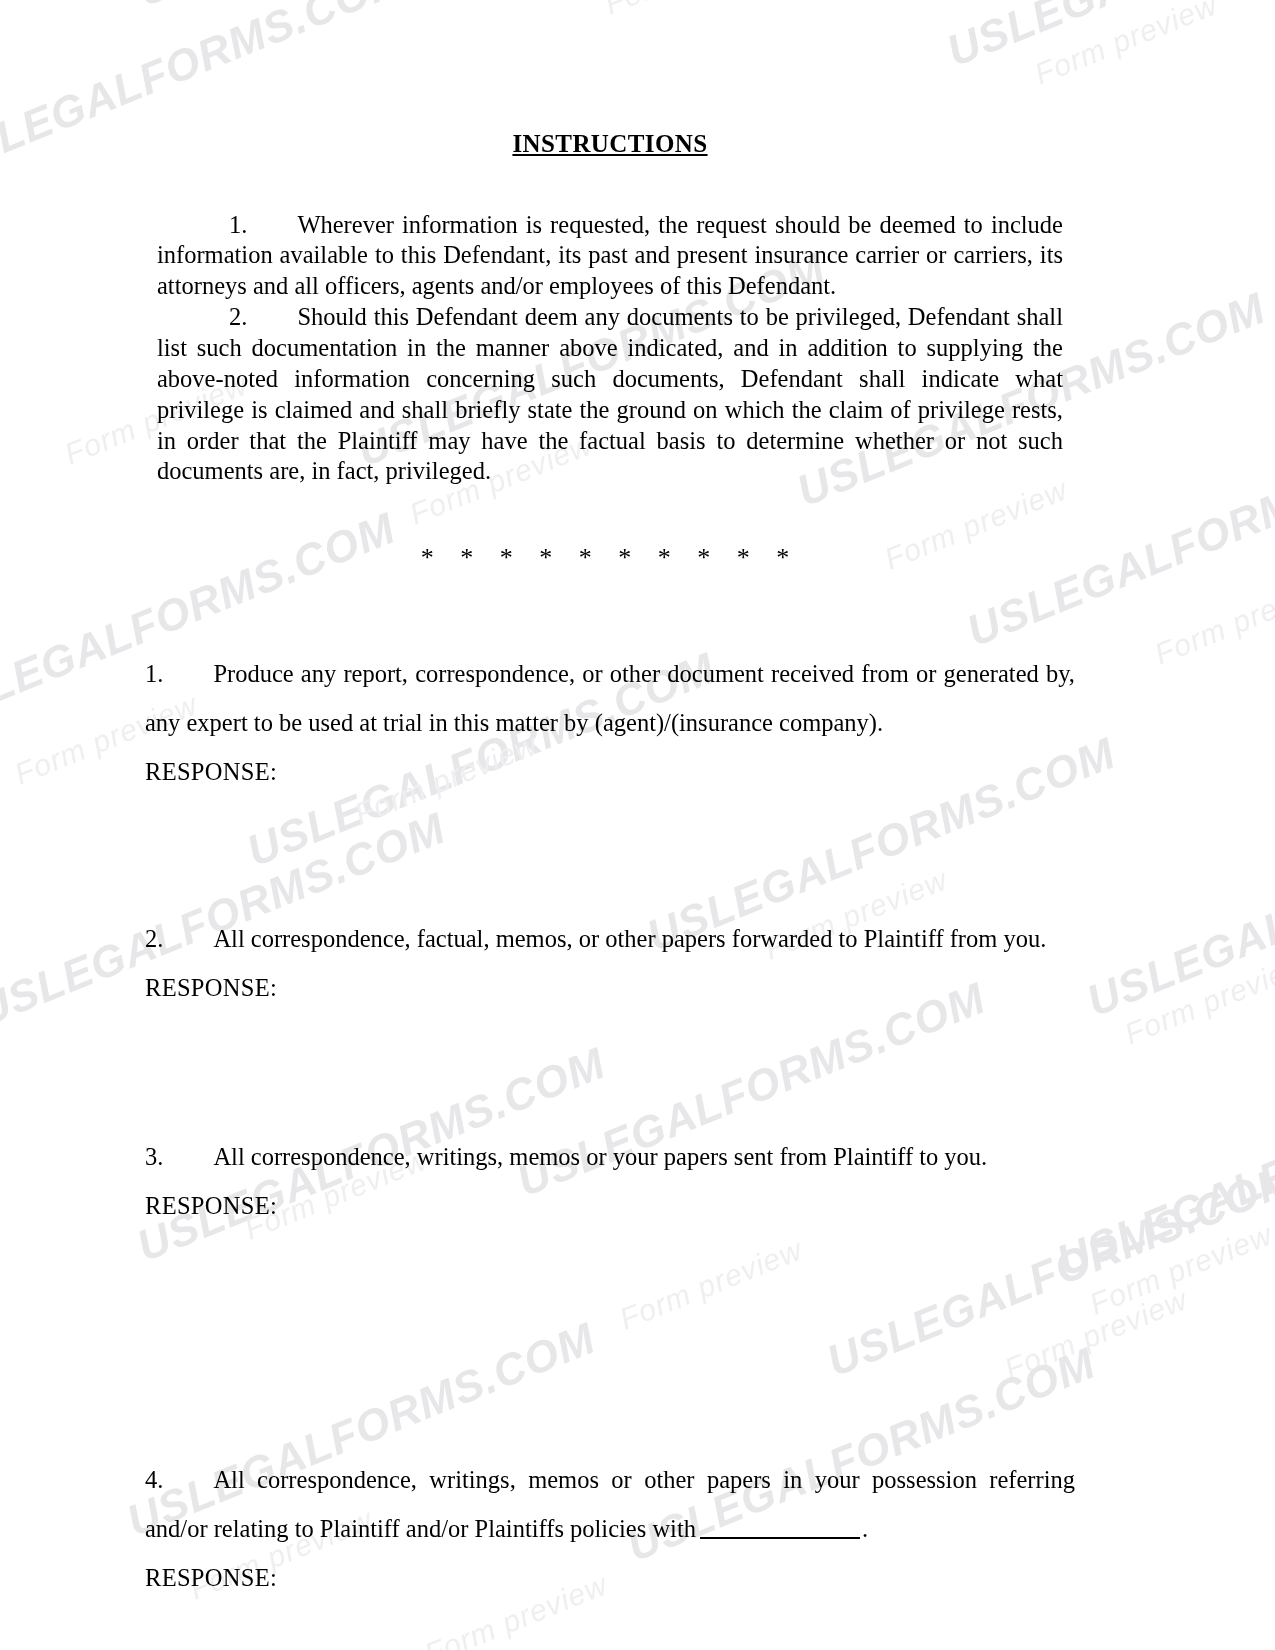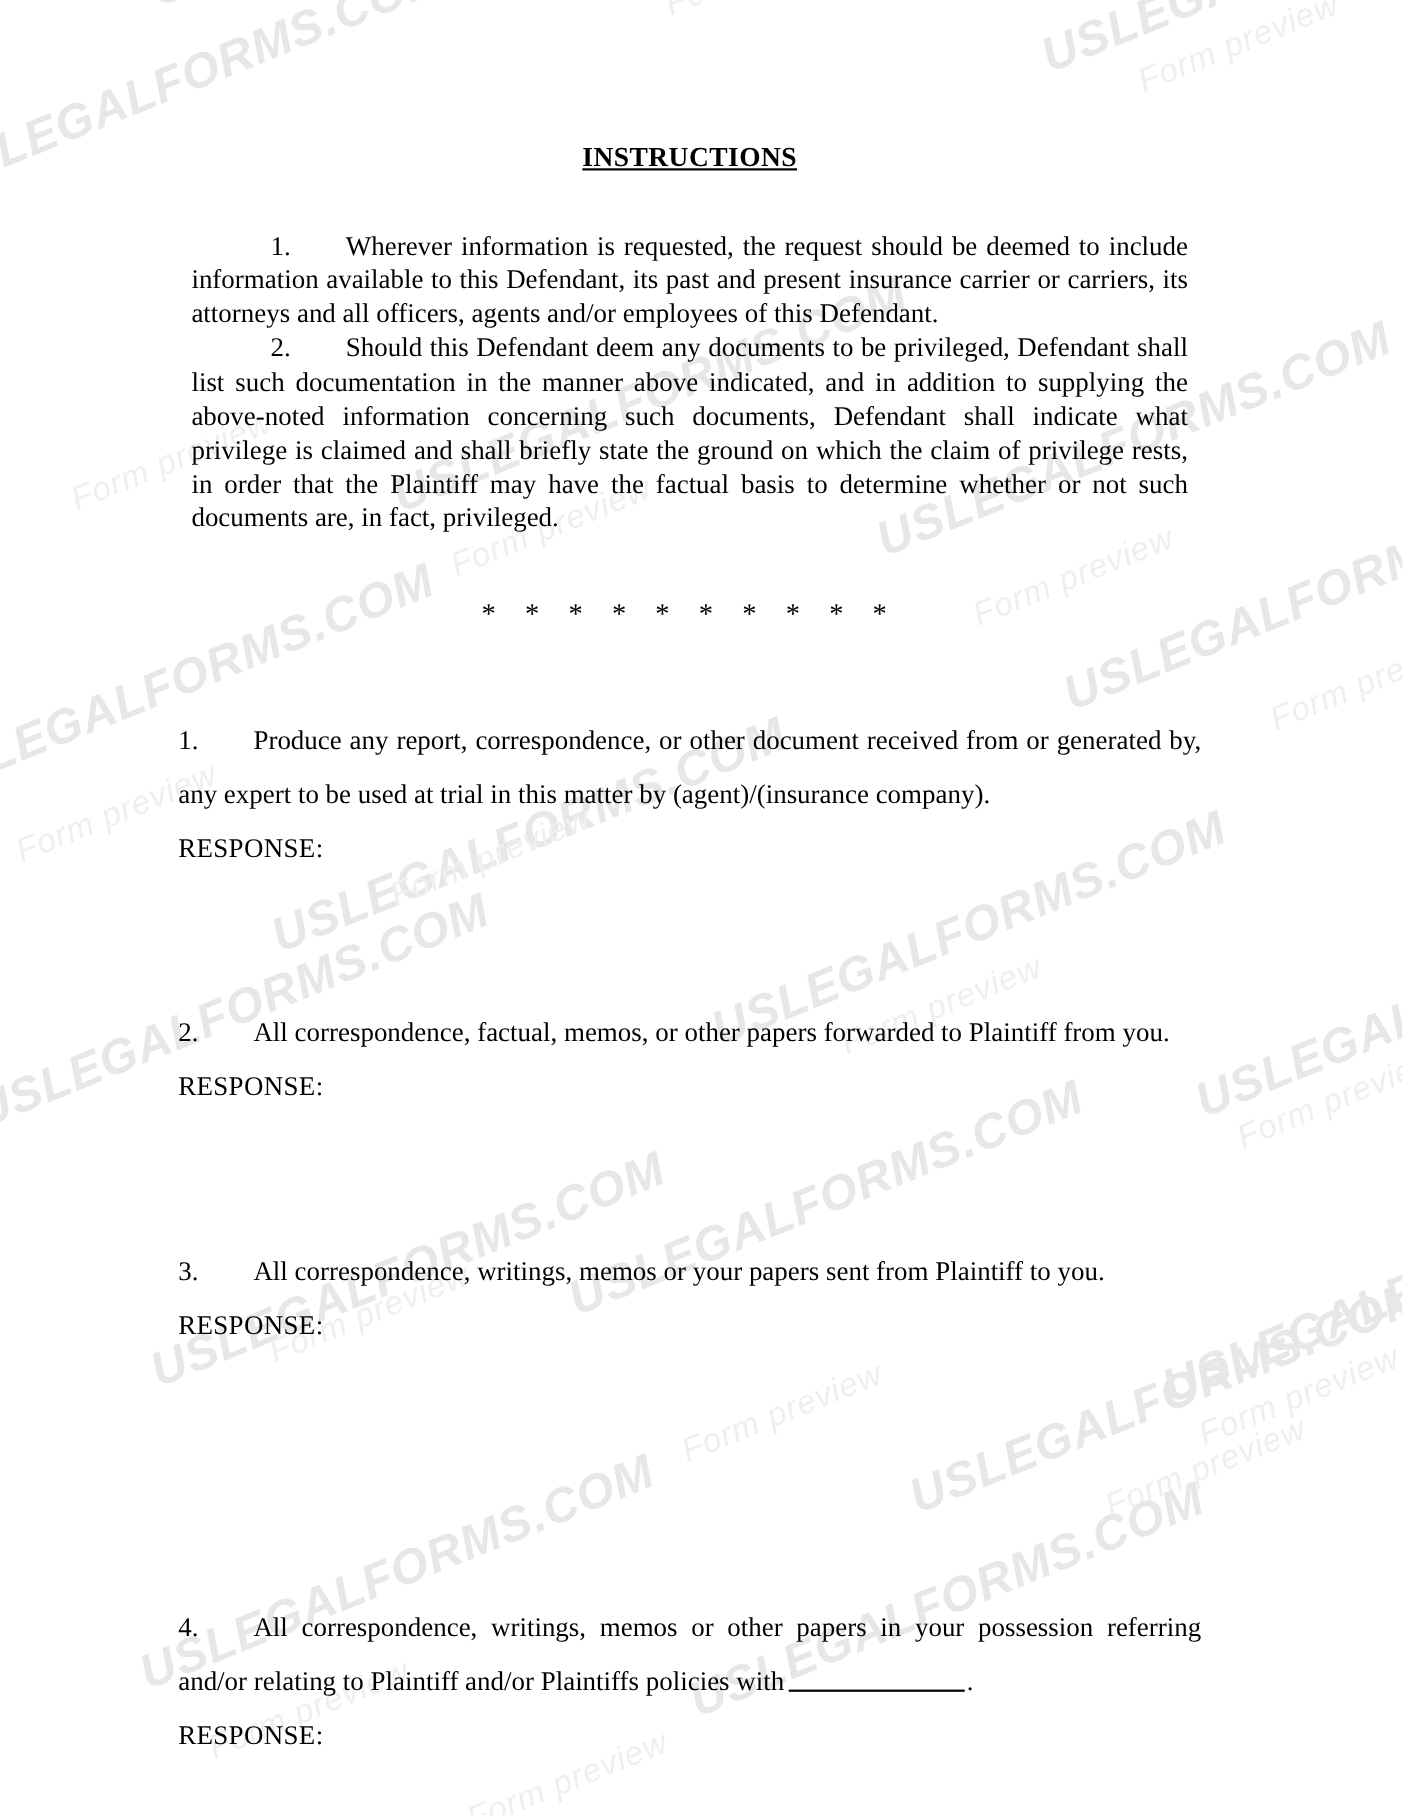--- a/index.html
+++ b/index.html
@@ -53,21 +53,21 @@
   
   .doc {
     position: absolute;
     inset: 0;
     z-index: 2;
     padding: 0;
   }
 
   .content {
     position: absolute;
-    left: 162px;
+    left: 145px;
     top: 130px;
     width: 930px;
   }
 
   .doc-title {
     text-align: center;
     font-size: 25px;
     font-weight: bold;
     text-decoration: underline;
     letter-spacing: 0.4px;

